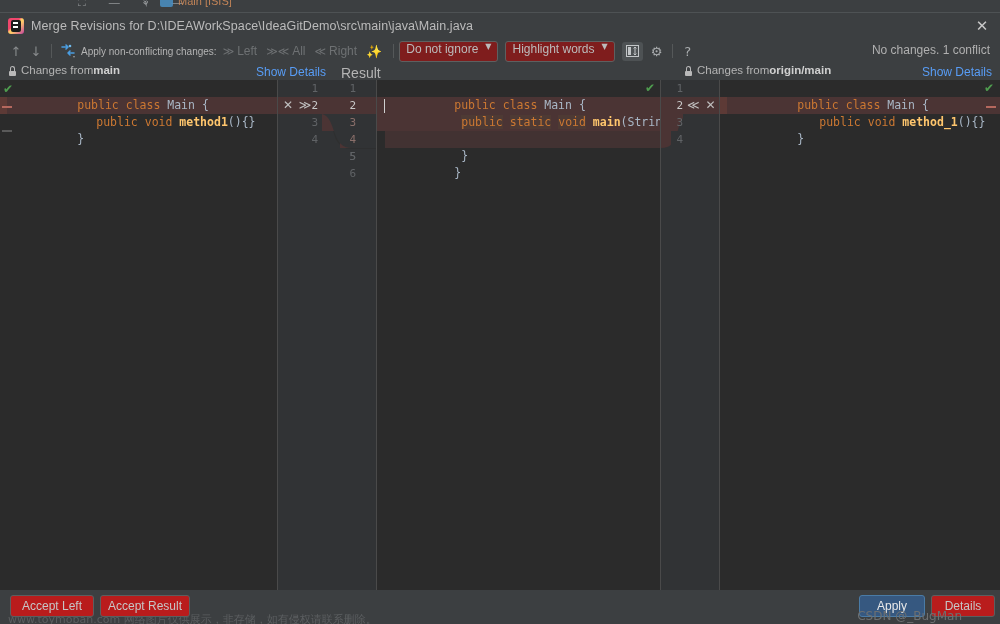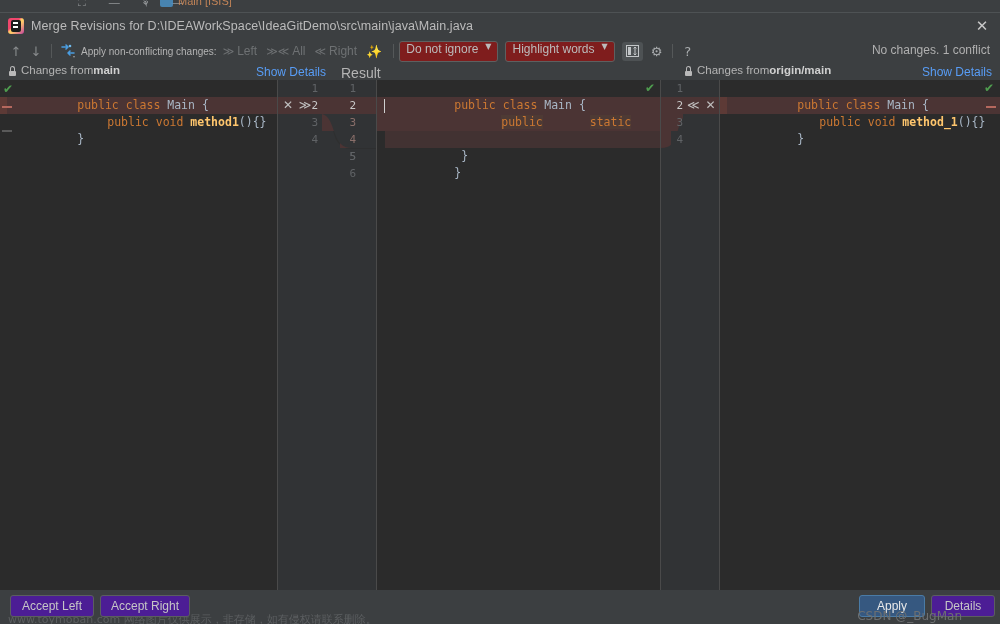--- a/index.html
+++ b/index.html
@@ -179,21 +179,21 @@
   }
 
   
   .line {
     position: absolute; left: 0; right: 0; height: 17px; line-height: 17px;
     font-family: "DejaVu Sans Mono", monospace; font-size: 11.5px;
     white-space: pre; color: #a9b7c6;
   }
   .code-indent { padding-left: 8px; }
   .tok-kw   { color: #cc7832; }
-  .tok-kw-h { color: #cc7832; background: #4e3a34; margin-left: 40px; }
+  .tok-kw-h { color: #cc7832; background: #4e3a34; }
   .tok-name { color: #ffc66d; font-weight: bold; }
   .tok-plain{ color: #a9b7c6; }
 
   
   .row-conflict { position: absolute; left: 0; right: 0; height: 17px; background: #4b3434; }
   .row-conflict-pale { position: absolute; left: 0; right: 0; height: 17px; background: #423232; }
   .row-strip { position: absolute; left: 0; width: 7px; height: 17px; background: #5d3a36; }
 
   
   .marker-check {
@@ -223,21 +223,21 @@
     position: absolute; width: 1px; height: 14px; background: #cfcfcf;
   }
 
   
   .bottom {
     position: absolute; left: 0; bottom: 0; width: 1000px; height: 39px;
     background: #3c3f41;
   }
   .btn {
     position: absolute; height: 22px; border: 1px solid #5b5e5f; border-radius: 3px;
-    background: #4c1d95; color: #c6c6c6; font-size: 12px;
+    background: #b91c1c; color: #c6c6c6; font-size: 12px;
     display: flex; align-items: center; justify-content: center;
     padding: 0 10px; box-sizing: border-box; white-space: nowrap;
   }
   .btn-primary {
     background: #365880; border-color: #4a7ba6; color: #e8e8e8;
   }
   .watermark {
     position: absolute; left: 8px; bottom: 2px;
     font-size: 11px; color: #5b5e60; white-space: nowrap;
     font-family: "DejaVu Sans", sans-serif;
@@ -341,21 +341,21 @@
 
     <div class="editors">
 
       <div class="pane pane-left">
         <div class="row-conflict" style="top:17px;"></div>
         <div class="row-strip" style="top:17px;"></div>
 
         <div class="line code-indent" style="top:0px;">
           <span class="tok-kw">public class </span><span class="tok-plain">Main {</span>
         </div>
-        <div class="line code-indent" style="top:17px; padding-left:38px;">
+        <div class="line code-indent" style="top:17px; padding-left:27px;">
           <span class="tok-kw">public void </span><span class="tok-name">method1</span><span class="tok-plain">(){}</span>
         </div>
         <div class="line code-indent" style="top:34px;">
           <span class="tok-plain">}</span>
         </div>
 
         <div class="marker-check" style="left:3px; top:3px;">✔</div>
         <div class="marker-dash" style="left:2px; top:26px;"></div>
         <div class="marker-dash" style="left:2px; top:50px; background:#5a5a5a;"></div>
       </div>
@@ -460,21 +460,21 @@
         <div class="marker-check" style="right:6px; top:2px;">✔</div>
         <div class="marker-dash" style="right:4px; top:26px;"></div>
       </div>
 
     </div>
 
     <div class="bottom">
       <div class="watermark">www.toymoban.com 网络图片仅供展示，非存储，如有侵权请联系删除。</div>
 
       <div class="btn" style="left:10px; top:5px; width:84px;">Accept Left</div>
-      <div class="btn" style="left:100px; top:5px; width:90px;">Accept Right</div>
+      <div class="btn" style="left:100px; top:5px; width:90px;">Accept Result</div>
 
       <div class="btn btn-primary" style="right:75px; top:5px; width:66px;">Apply</div>
       <div class="btn" style="right:5px; top:5px; width:64px;">Details</div>
 
       <div class="watermark2">CSDN @_BugMan</div>
     </div>
 
   </div>
 </div>
 

